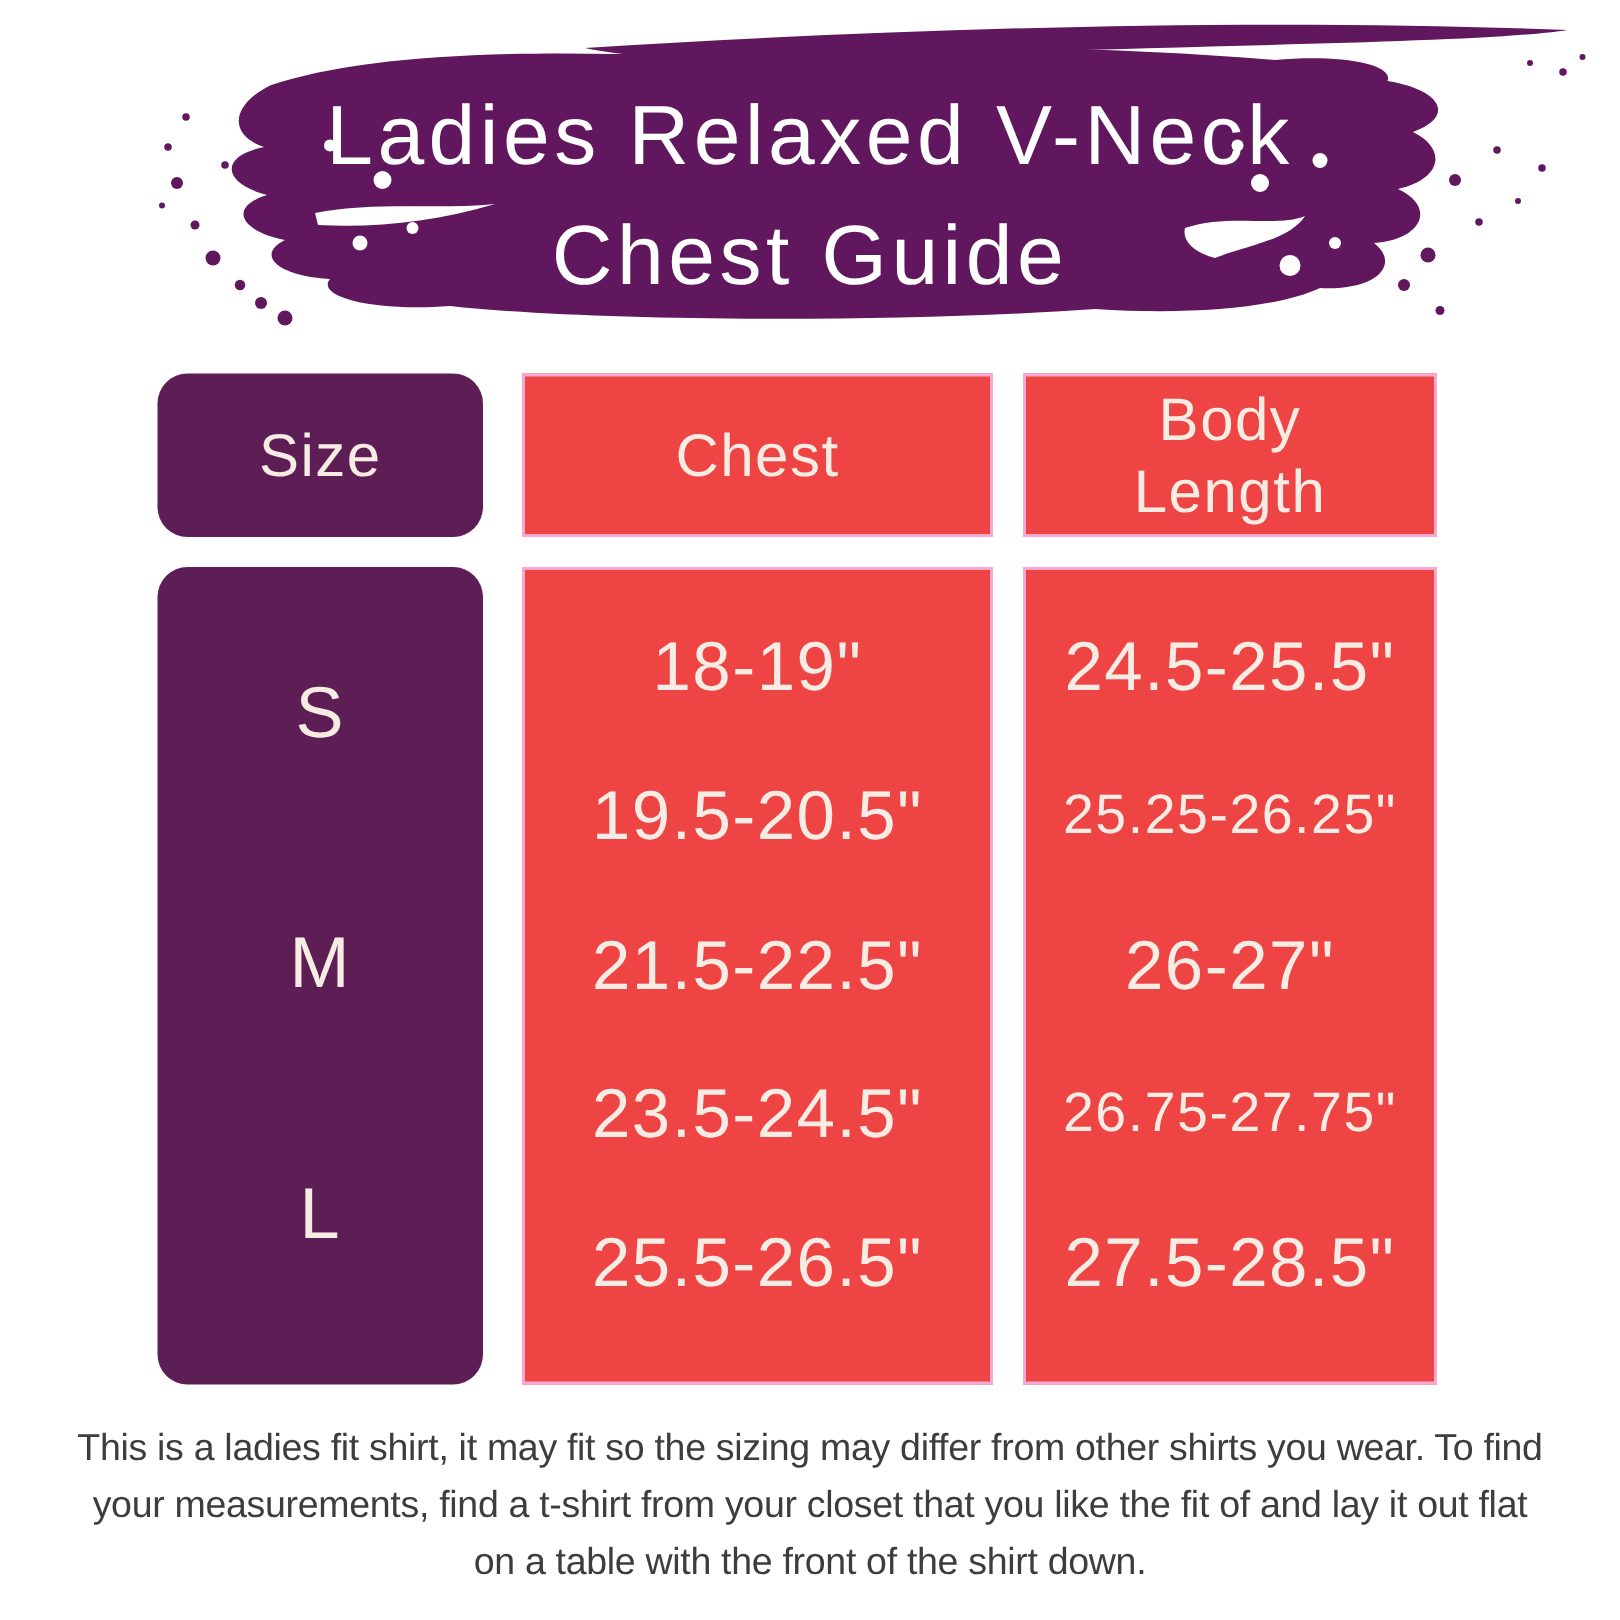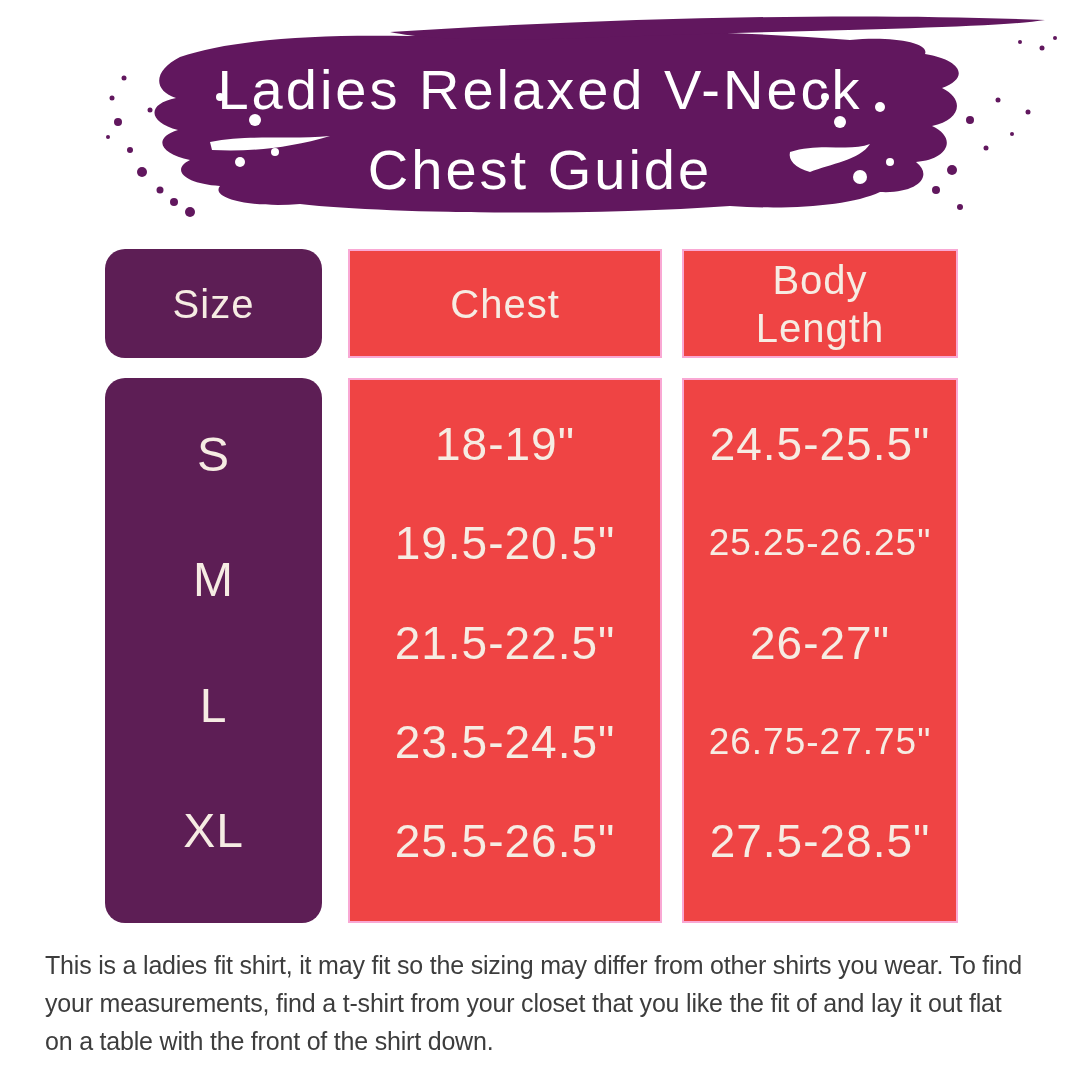--- a/index.html
+++ b/index.html
@@ -23,21 +23,21 @@
   .purple-bg{background:#5D1E55;}
   .mauve-bg{background:#ef4444;border:2px solid #f9a8d4;}
   .col-body{top:378px;height:545px;flex-direction:column;justify-content:space-between;
             padding:14px 0 30px 0;}
   .cell{flex:1;display:flex;align-items:center;justify-content:center;width:100%;}
   .val{color:#F6ECE3;font-size:46px;letter-spacing:1px;white-space:nowrap;}
   .val.small{font-size:37px;}
   .size-letter{color:#F6ECE3;font-size:48px;letter-spacing:1px;}
   
   .footer{
-    position:absolute;left:45px;right:45px;top:946px;text-align:left;
+    position:absolute;left:45px;right:45px;top:946px;text-align:center;
     font-size:25px;line-height:1.52;color:#3D3D3D;letter-spacing:-0.2px;font-weight:300;
   }
 </style>
 </head>
 <body>
 
 <div class="canvas">
 
   <div class="banner">
     <svg viewBox="0 0 980 230" aria-hidden="true">
@@ -123,23 +123,20 @@
   <div class="col-body c1 purple-bg">
     <div class="cell">
         <span class="size-letter">S</span>
       </div>
     <div class="cell">
         <span class="size-letter">M</span>
       </div>
     <div class="cell">
         <span class="size-letter">L</span>
       </div>
-    <div class="cell">
-        <span class="size-letter">XL</span>
-      </div>
   </div>
 
   <div class="col-body c2 mauve-bg">
     <div class="cell">
         <span class="val">18-19"</span>
       </div>
     <div class="cell">
         <span class="val">19.5-20.5"</span>
       </div>
     <div class="cell">

